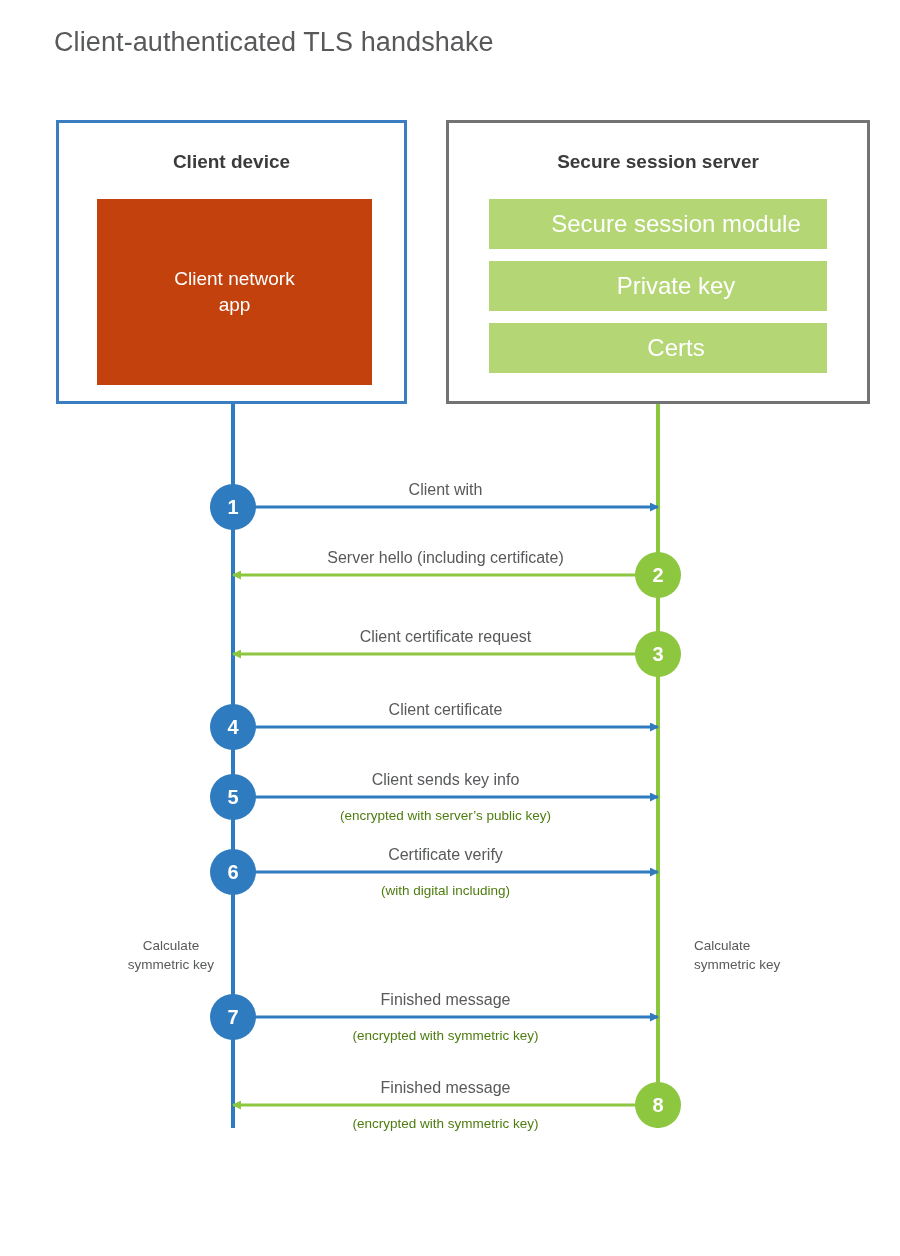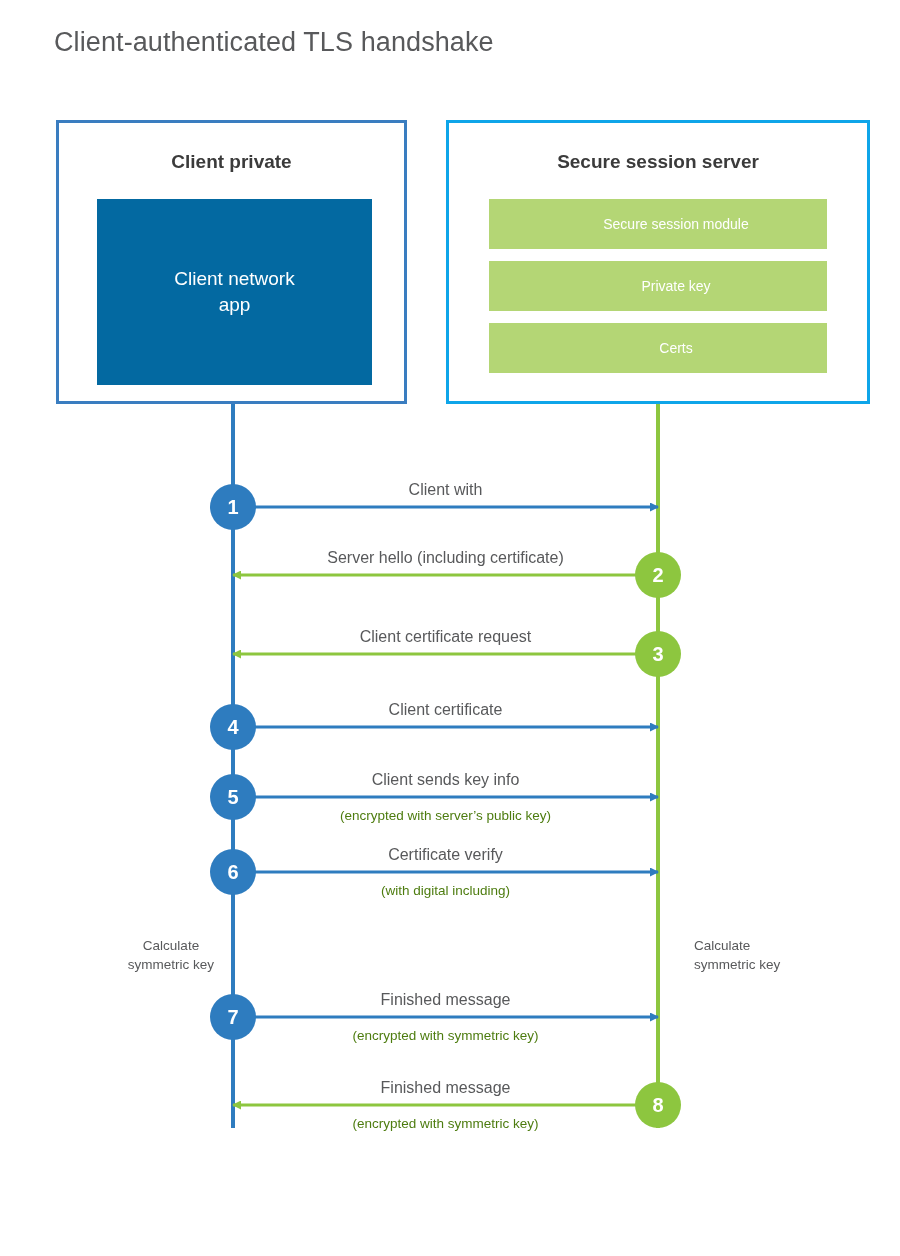--- a/index.html
+++ b/index.html
@@ -50,58 +50,58 @@
     top: 120px;
     width: 351px;
     height: 284px;
     border: 3px solid #3a7dc0;
   }
   .party-box.server {
     left: 430px;
     top: 120px;
     width: 424px;
     height: 284px;
-    border: 3px solid #0ea5e9;
+    border: 3px solid #737373;
   }
   .party-title {
     position: absolute;
     left: 0;
     right: 0;
     top: 28px;
     text-align: center;
     font-size: 19px;
     font-weight: bold;
     color: #3b3b3b;
   }
   .app-block {
     position: absolute;
     left: 38px;
     top: 76px;
     width: 275px;
     height: 186px;
-    background: #0369a1;
+    background: #c2410c;
     color: #ffffff;
     font-size: 19px;
     display: flex;
     align-items: center;
     justify-content: center;
     text-align: center;
     line-height: 1.35;
   }
   .module-list {
     position: absolute;
     left: 40px;
     top: 76px;
     width: 338px;
   }
   .module-block {
     height: 50px;
     background: #b4d675;
     color: #ffffff;
-    font-size: 14px;
+    font-size: 24px;
     display: flex;
     align-items: center;
     justify-content: center;
     margin-bottom: 12px;
     text-align: center;
     padding-left: 36px;
   }
 
   
   .msg-label {
@@ -198,21 +198,21 @@
         <line x1="642" y1="654" x2="217" y2="654" stroke="#8dc63f" stroke-width="3" marker-end="url(#arrow-green)"></line>
         <line x1="217" y1="727" x2="642" y2="727" stroke="#2e7cbf" stroke-width="3" marker-end="url(#arrow-blue)"></line>
         <line x1="217" y1="797" x2="642" y2="797" stroke="#2e7cbf" stroke-width="3" marker-end="url(#arrow-blue)"></line>
         <line x1="217" y1="872" x2="642" y2="872" stroke="#2e7cbf" stroke-width="3" marker-end="url(#arrow-blue)"></line>
         <line x1="217" y1="1017" x2="642" y2="1017" stroke="#2e7cbf" stroke-width="3" marker-end="url(#arrow-blue)"></line>
         <line x1="642" y1="1105" x2="217" y2="1105" stroke="#8dc63f" stroke-width="3" marker-end="url(#arrow-green)"></line>
       </g>
   </svg>
 
   <div class="party-box client">
-    <div class="party-title">Client private</div>
+    <div class="party-title">Client device</div>
     <div class="app-block" style="white-space: pre-line;">Client network
 app</div>
   </div>
 
   <div class="party-box server">
     <div class="party-title">Secure session server</div>
     <div class="module-list" id="server-modules">
         <div class="module-block">Secure session module</div>
         <div class="module-block">Private key</div>
         <div class="module-block">Certs</div>

